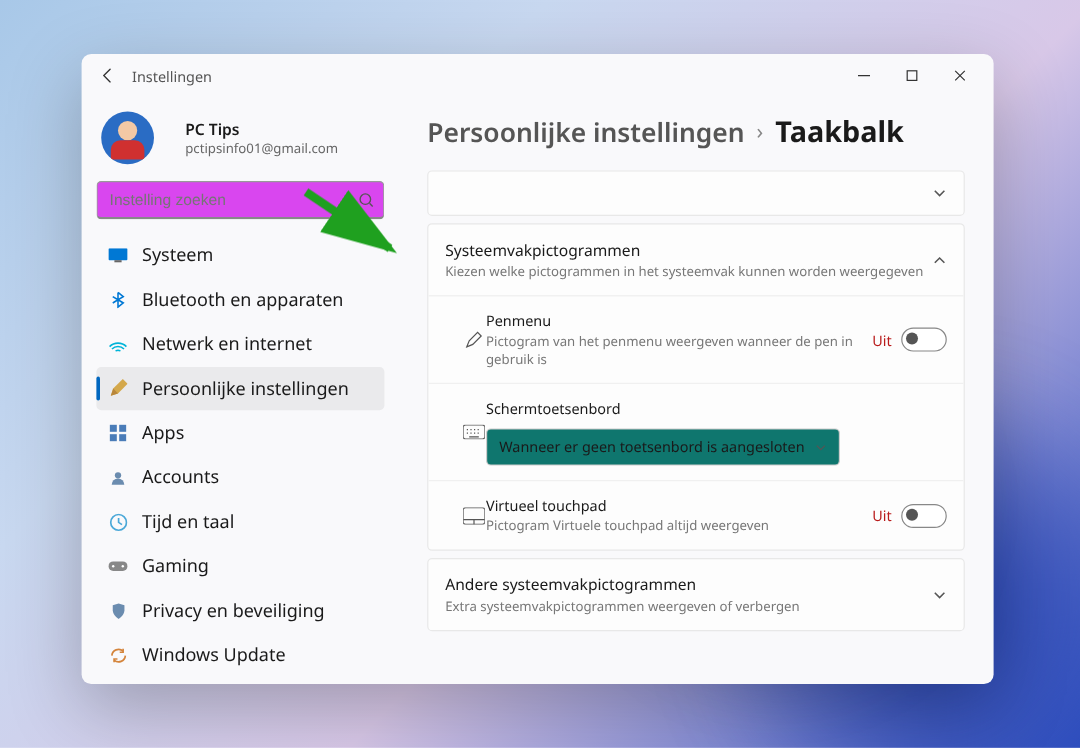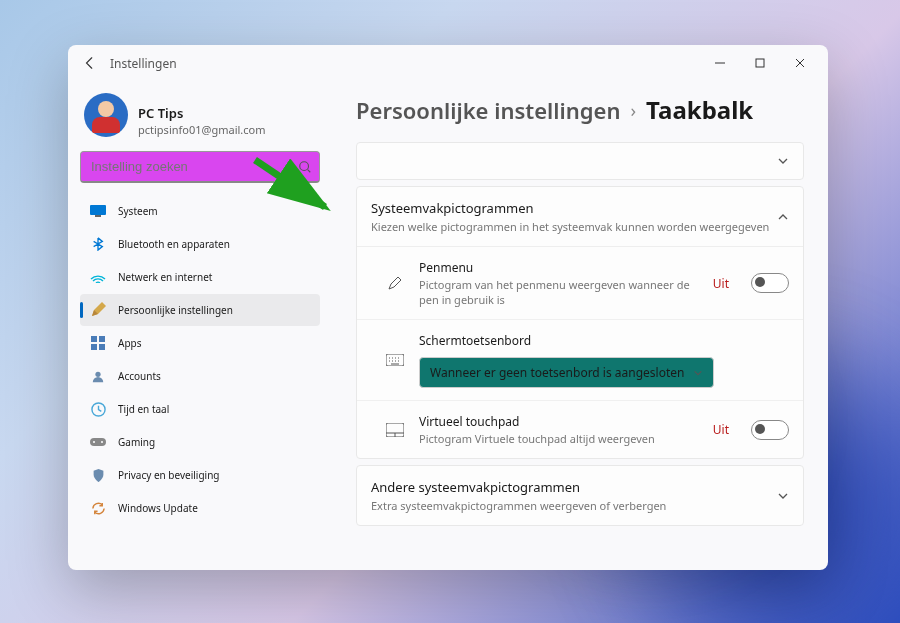--- a/index.html
+++ b/index.html
@@ -7,46 +7,46 @@
 .b1{width:400px;height:400px;background:radial-gradient(circle,#2040b0 0%,transparent 70%);right:-80px;bottom:-80px}
 .b2{width:300px;height:300px;background:radial-gradient(circle,#4060d0 0%,transparent 70%);right:100px;bottom:50px}
 .window{position:absolute;left:68px;top:45px;width:760px;height:525px;background:#f9f9fb;border-radius:8px;box-shadow:0 20px 60px rgba(0,0,0,.25);overflow:hidden;display:flex;flex-direction:column}
 .titlebar{height:36px;display:flex;align-items:center;padding:0 8px;flex-shrink:0}
 .back{width:28px;height:28px;display:flex;align-items:center;justify-content:center;border-radius:4px;cursor:pointer;margin-right:6px}
 .wtitle{font-size:12px;color:#555}
 .wbtns{margin-left:auto;display:flex}
 .wbtn{width:40px;height:28px;display:flex;align-items:center;justify-content:center;cursor:pointer}
 .body{display:flex;flex:1;overflow:hidden}
 .sidebar{width:240px;flex-shrink:0;padding:6px 12px 12px 12px;overflow:auto}
-.user{display:flex;align-items:flex-end;gap:10px;padding:6px 4px 14px 4px}
+.user{display:flex;align-items:center;gap:26px;padding:6px 4px 14px 4px}
 .avatar{width:44px;height:44px;border-radius:50%;background:linear-gradient(#2a6cc4,#2a6cc4);position:relative;overflow:hidden}
 .avatar::before{content:"";position:absolute;width:16px;height:16px;border-radius:50%;background:#f3c9a5;top:8px;left:14px}
 .avatar::after{content:"";position:absolute;width:28px;height:16px;background:#d03030;border-radius:8px 8px 0 0;bottom:4px;left:8px}
 .uname{font-size:13px;font-weight:600}
 .umail{font-size:11px;color:#666}
 .search{position:relative;margin-bottom:12px}
 .search input{width:100%;box-sizing:border-box;padding:7px 30px 7px 10px;border:1px solid #999;border-bottom:2px solid #888;border-radius:4px;background:#d946ef;font-size:13px;outline:none}
 .sicon{position:absolute;right:8px;top:50%;transform:translateY(-50%);color:#555}
 .nav{display:flex;flex-direction:column;gap:1px;margin-top:6px}
-.nitem{display:flex;align-items:center;gap:12px;padding:8px 10px;border-radius:4px;cursor:pointer;font-size:10px}
+.nitem{display:flex;align-items:center;gap:12px;padding:8px 10px;border-radius:4px;cursor:pointer;font-size:15px}
 .nitem.active{background:#eaeaec;position:relative}
 .nitem.active::before{content:"";position:absolute;left:0;top:8px;bottom:8px;width:3px;background:#0067c0;border-radius:2px}
 .nicon{width:16px;height:16px;display:flex;align-items:center;justify-content:center;flex-shrink:0}
 .main{flex:1;padding:4px 24px 12px 24px;overflow:auto}
 .crumb{display:flex;align-items:center;gap:10px;margin:8px 0 16px 0}
 .c1{font-size:22px;font-weight:600;color:#555}
 .csep{font-size:18px;color:#888}
 .c2{font-size:24px;font-weight:700}
 .card{background:#fdfdfd;border:1px solid #e8e8e8;border-radius:4px;margin-bottom:6px;overflow:hidden}
 .chead{display:flex;align-items:center;padding:12px 14px;cursor:pointer}
 .ctitle{font-size:13px;font-weight:400}
 .csub{font-size:11px;color:#777;margin-top:2px}
 .chev{margin-left:auto;color:#555}
 .items{border-top:1px solid #eee}
-.row{display:flex;align-items:center;gap:14px;padding:12px 14px 12px 28px;border-top:1px solid #f0f0f0}
+.row{display:flex;align-items:center;padding:12px 14px 12px 28px;border-top:1px solid #f0f0f0}
 .row:first-child{border-top:none}
 .ricon{width:20px;height:20px;display:flex;align-items:center;justify-content:center;color:#444;flex-shrink:0}
 .rtext{flex:1}
 .rtitle{font-size:12px}
 .rsub{font-size:11px;color:#777;margin-top:1px}
 .state{font-size:12px;color:#b91c1c;margin-right:8px}
 .toggle{width:36px;height:18px;border-radius:10px;background:#fff;border:1px solid #888;position:relative;cursor:pointer;flex-shrink:0}
 .toggle::after{content:"";position:absolute;width:10px;height:10px;border-radius:50%;background:#555;top:3px;left:3px}
 .select{display:inline-flex;align-items:center;gap:8px;padding:6px 10px;border:1px solid #ccc;border-radius:4px;background:#0f766e;font-size:12px;cursor:pointer;margin-top:8px}
 .arrow{position:absolute;left:245px;top:152px;z-index:10;pointer-events:none}

